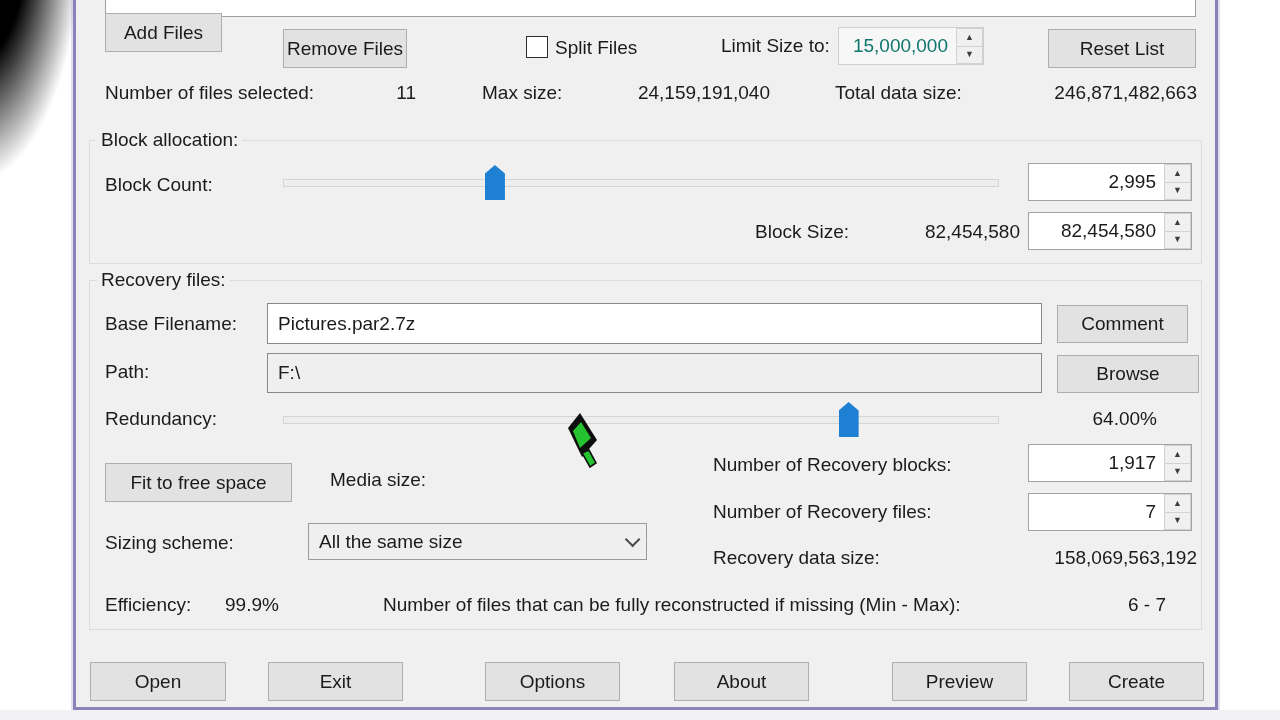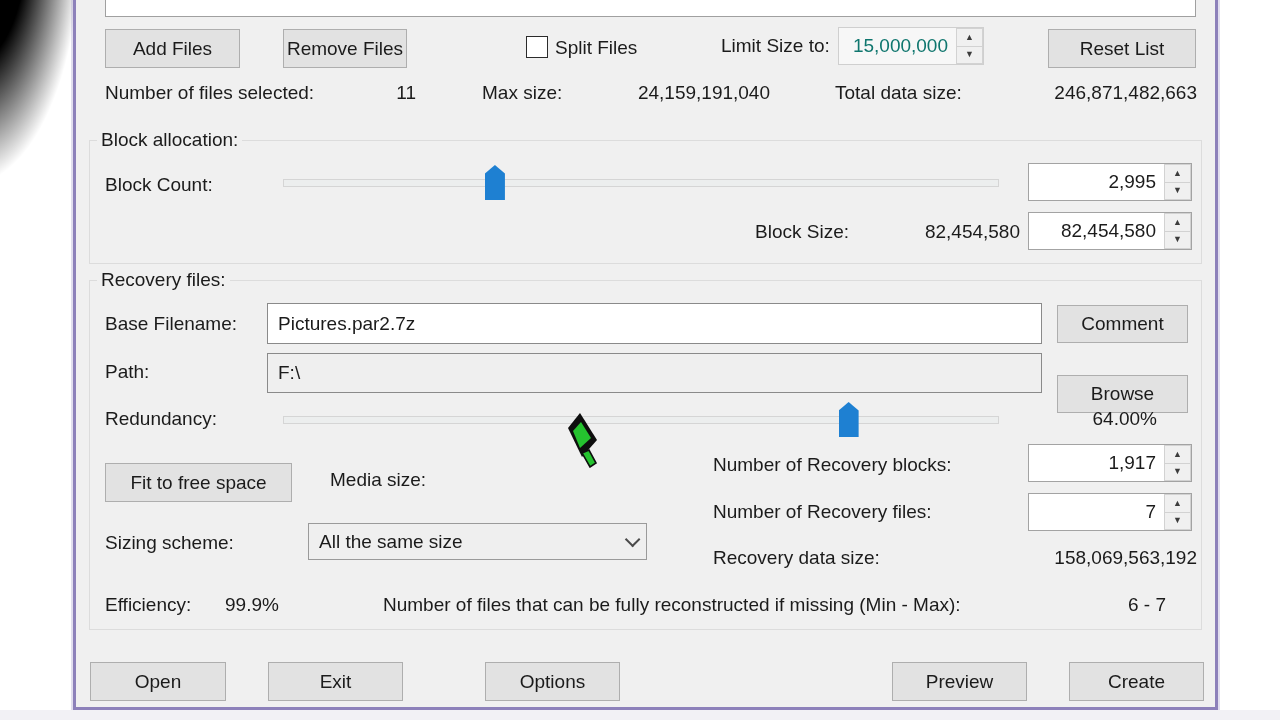--- a/index.html
+++ b/index.html
@@ -67,21 +67,21 @@
 </head>
 <body>
 
 <div class="vignette"></div>
 <div class="below-strip"></div>
 
 <div class="window">
 
   <div class="abs filelist"></div>
 
-  <button class="abs btn" style="left:29px;top:29px;width:135px;height:39px;">Add Files</button>
+  <button class="abs btn" style="left:29px;top:13px;width:117px;height:39px;">Add Files</button>
   <button class="abs btn" style="left:207px;top:29px;width:124px;height:39px;">Remove Files</button>
 
   <div class="abs checkbox" style="left:450px;top:36px;"></div>
   <div class="abs lbl" style="left:479px;top:37px;">Split Files</div>
 
   <div class="abs lbl" style="left:645px;top:35px;">Limit Size to:</div>
 
   <div class="abs spinbox disabled" style="left:762px;top:27px;width:146px;height:38px;">
     <div class="val">15,000,000</div>
     <div class="spin">
@@ -132,21 +132,21 @@
   <div class="abs groupbox" style="left:13px;top:280px;width:1113px;height:350px;">
     <div class="grouptitle">Recovery files:</div>
   </div>
 
   <div class="abs lbl" style="left:29px;top:313px;">Base Filename:</div>
   <div class="abs field" style="left:191px;top:303px;width:775px;height:41px;">Pictures.par2.7z</div>
   <button class="abs btn" style="left:981px;top:305px;width:131px;height:38px;">Comment</button>
 
   <div class="abs lbl" style="left:29px;top:361px;">Path:</div>
   <div class="abs field readonly" style="left:191px;top:353px;width:775px;height:40px;">F:\</div>
-  <button class="abs btn" style="left:981px;top:375px;width:131px;height:38px;">Browse</button>
+  <button class="abs btn" style="left:981px;top:355px;width:142px;height:38px;">Browse</button>
 
   <div class="abs lbl" style="left:29px;top:408px;">Redundancy:</div>
 
   <div class="abs" style="left:207px;top:401px;width:716px;height:38px;">
     <div class="track abs" style="left:0;top:15px;width:716px;"></div>
     <div class="thumb" style="top: 1px; left: calc(79% - 10px);"></div>
   </div>
 
   <div class="abs lbl rt" style="left:1000px;top:408px;width:81px;">64.00%</div>
 
@@ -188,16 +188,17 @@
   <div class="abs lbl rt" style="left:930px;top:547px;width:191px;">158,069,563,192</div>
 
   <div class="abs lbl" style="left:29px;top:594px;text-align:center;">Efficiency:</div>
   <div class="abs lbl" style="left:149px;top:594px;">99.9%</div>
   <div class="abs lbl" style="left:307px;top:594px;">Number of files that can be fully reconstructed if missing (Min - Max):</div>
   <div class="abs lbl rt" style="left:1020px;top:594px;width:70px;">6 - 7</div>
 
   <button class="abs btn" style="left:14px;top:662px;width:136px;height:39px;">Open</button>
   <button class="abs btn" style="left:192px;top:662px;width:135px;height:39px;">Exit</button>
   <button class="abs btn" style="left:409px;top:662px;width:135px;height:39px;">Options</button>
+  <button class="abs btn" style="left:598px;top:662px;width:135px;height:39px;">About</button>
   <button class="abs btn" style="left:993px;top:662px;width:135px;height:39px;">Create</button>
   <button class="abs btn" style="left:816px;top:662px;width:135px;height:39px;">Preview</button>
 
 </div>
 
 </body></html>

